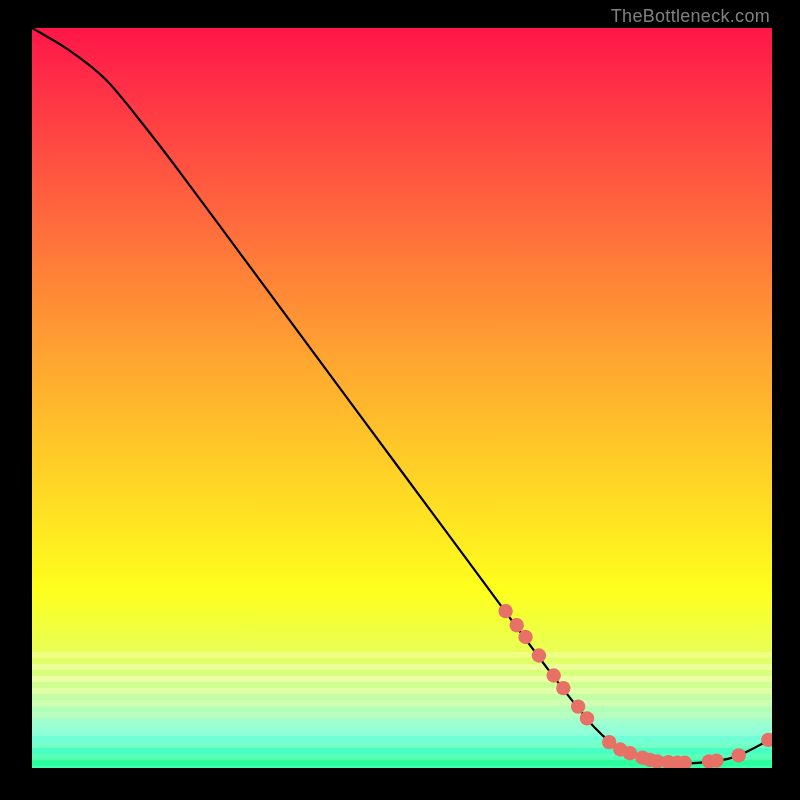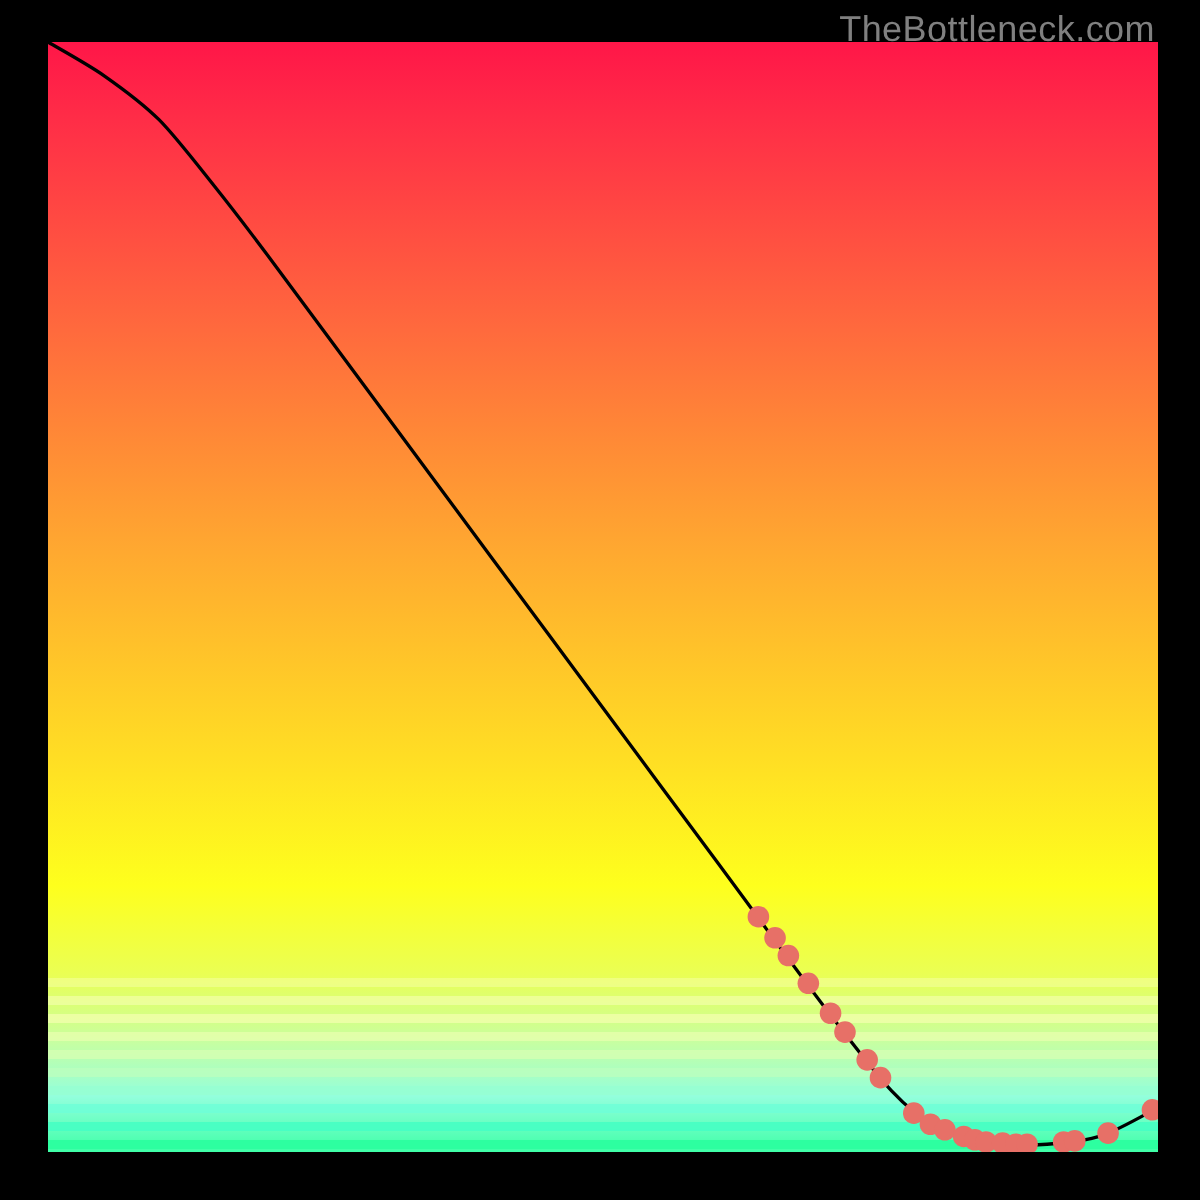--- a/index.html
+++ b/index.html
@@ -54,21 +54,21 @@
   .strip {
     position: absolute;
     left: 0;
     right: 0;
   }
   .watermark {
     position: absolute;
     top: 6px;
     right: 30px;
     color: #808080;
-    font-size: 24px;
+    font-size: 18px;
     font-weight: 500;
     letter-spacing: 0.3px;
   }
   svg.curve-layer {
     position: absolute;
     inset: 0;
     width: 100%;
     height: 100%;
   }
 </style>

